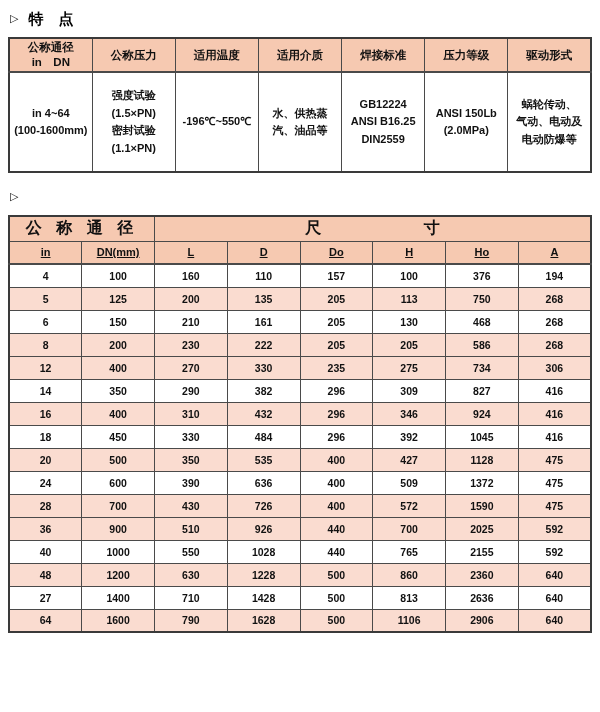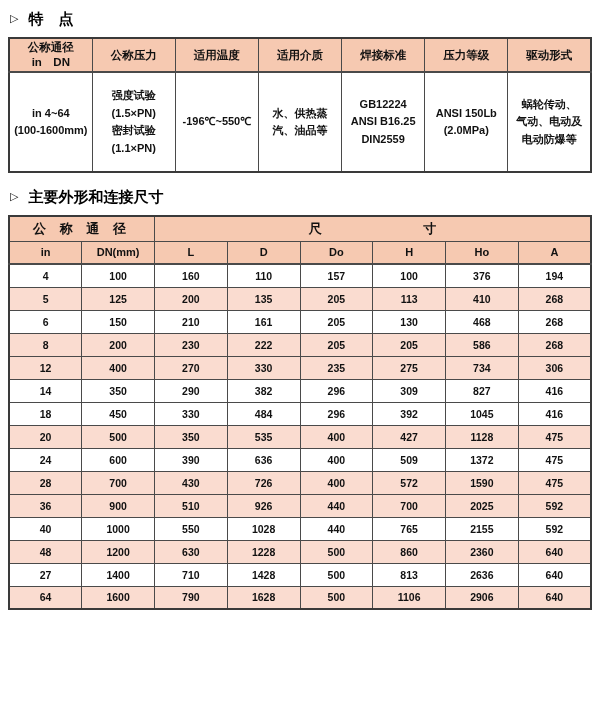--- a/index.html
+++ b/index.html
@@ -68,28 +68,29 @@
     line-height: 17.5px;
     background: #fff;
   }
   
   .dims-table th {
     background: var(--header_bg);
     font-weight: bold;
   }
   .dims-table .group-row th {
     height: 25px;
-    font-size: 13px;
+    font-size: 16px;
     margin-top: 33px;
   }
   .dims-table .group-row th.nominal { letter-spacing: 5px; }
   .dims-table .col-row th {
     height: 23px;
     font-size: 11px;
     border-bottom-width: 2px;
+    text-decoration: underline;
   }
   .dims-table td {
     height: 23px;
     font-size: 10.5px;
     font-weight: bold;
     background: #fff;
   }
   .dims-table tr.stripe td { background: var(--stripe_bg); }
   .size-part { display: inline-block; }
   .size-part.right { margin-left: 98px; }
@@ -135,21 +136,20 @@
 (2.0MPa)</td>
         <td>蜗轮传动、
 气动、电动及
 电动防爆等</td>
       </tr>
     </tbody>
   </table>
 
   <div class="heading">
     <span class="tri">▷</span>
-    <span>主要外形和连接尺寸</span>
   </div>
 
   <table class="dims-table">
     <thead>
       <tr class="group-row">
         <th colspan="2" class="nominal">公 称 通 径</th>
         <th colspan="6">
           <span class="size-part">尺</span>
           <span class="size-part right">寸</span>
         </th>
@@ -176,21 +176,21 @@
           <td>376</td>
           <td>194</td>
         </tr>
         <tr class="stripe">
           <td>5</td>
           <td>125</td>
           <td>200</td>
           <td>135</td>
           <td>205</td>
           <td>113</td>
-          <td>410</td>
+          <td>750</td>
           <td>268</td>
         </tr>
         <tr>
           <td>6</td>
           <td>150</td>
           <td>210</td>
           <td>161</td>
           <td>205</td>
           <td>130</td>
           <td>468</td>
@@ -219,20 +219,30 @@
         <tr>
           <td>14</td>
           <td>350</td>
           <td>290</td>
           <td>382</td>
           <td>296</td>
           <td>309</td>
           <td>827</td>
           <td>416</td>
         </tr>
+        <tr class="stripe">
+          <td>16</td>
+          <td>400</td>
+          <td>310</td>
+          <td>432</td>
+          <td>296</td>
+          <td>346</td>
+          <td>924</td>
+          <td>416</td>
+        </tr>
         <tr>
           <td>18</td>
           <td>450</td>
           <td>330</td>
           <td>484</td>
           <td>296</td>
           <td>392</td>
           <td>1045</td>
           <td>416</td>
         </tr>

